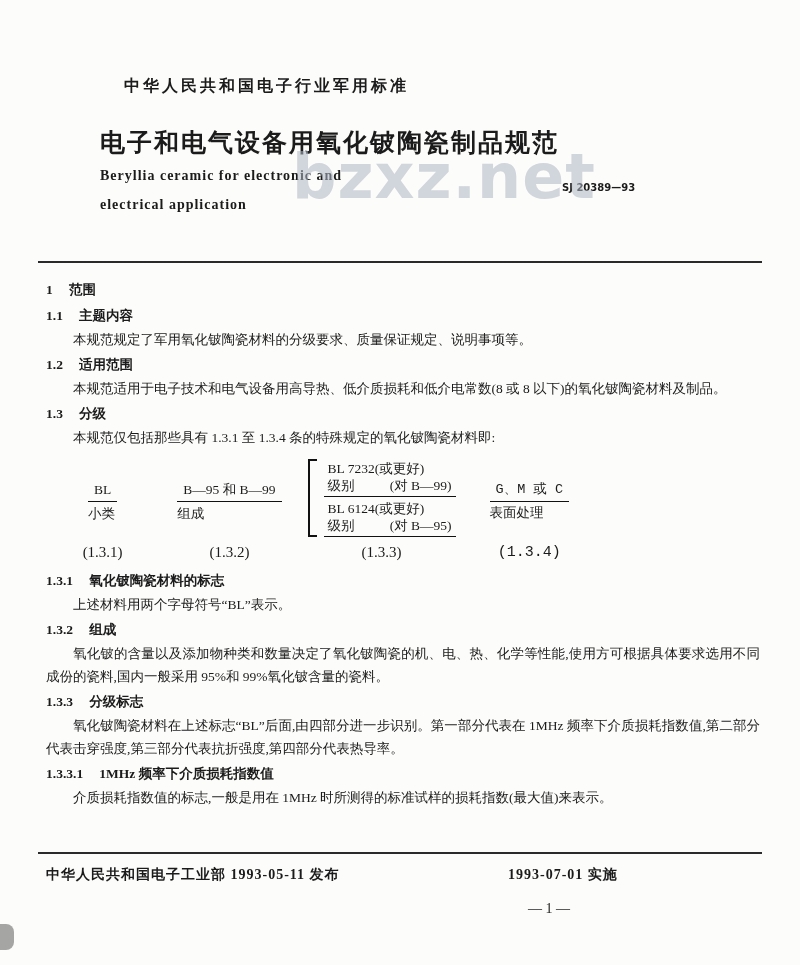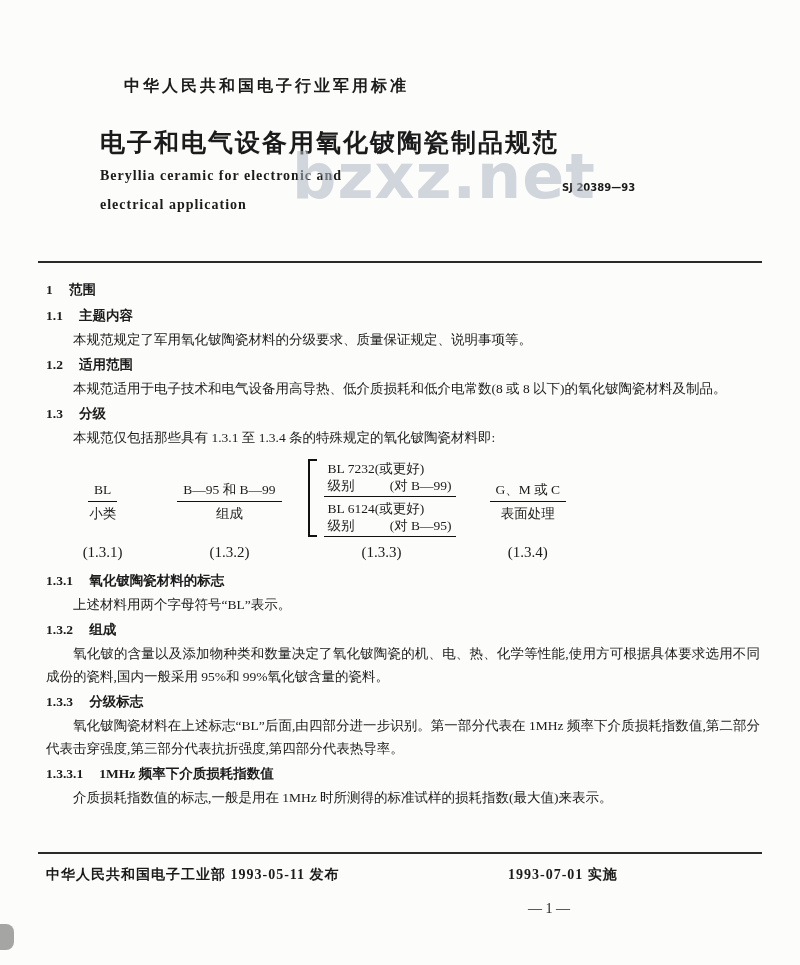--- a/index.html
+++ b/index.html
@@ -74,22 +74,22 @@
     font-size:13.5px; line-height:17px;
     text-align:left;
   }
   .cls-col {
     position:relative; height:102px;
     display:flex; flex-direction:column; align-items:center;
   }
   .c1 { margin-left:42px; }
   .c2 { margin-left:60px; }
   .c3 { margin-left:26px; }
-  .c4 { margin-left:34px; }
-  .frac { margin-top:22px; display:flex; flex-direction:column; align-items:center; }
+  .c4 { margin-left:34px;font-family:Liberation Mono, monospace; }
+  .frac { margin-top:22px; display:flex; flex-direction:column; align-items:flex-start; }
   .frac-top {
     padding:0 6px 3px; border-bottom:1.5px solid #111;
     text-align:center; white-space:nowrap;
   }
   .frac-bottom { padding-top:3px; white-space:nowrap; }
   .cls-ref { position:absolute; bottom:0; font-size:15px; white-space:nowrap; }
 
   .bracket-group { display:flex; align-items:stretch; }
   .bracket {
     width:9px; margin-right:7px;

